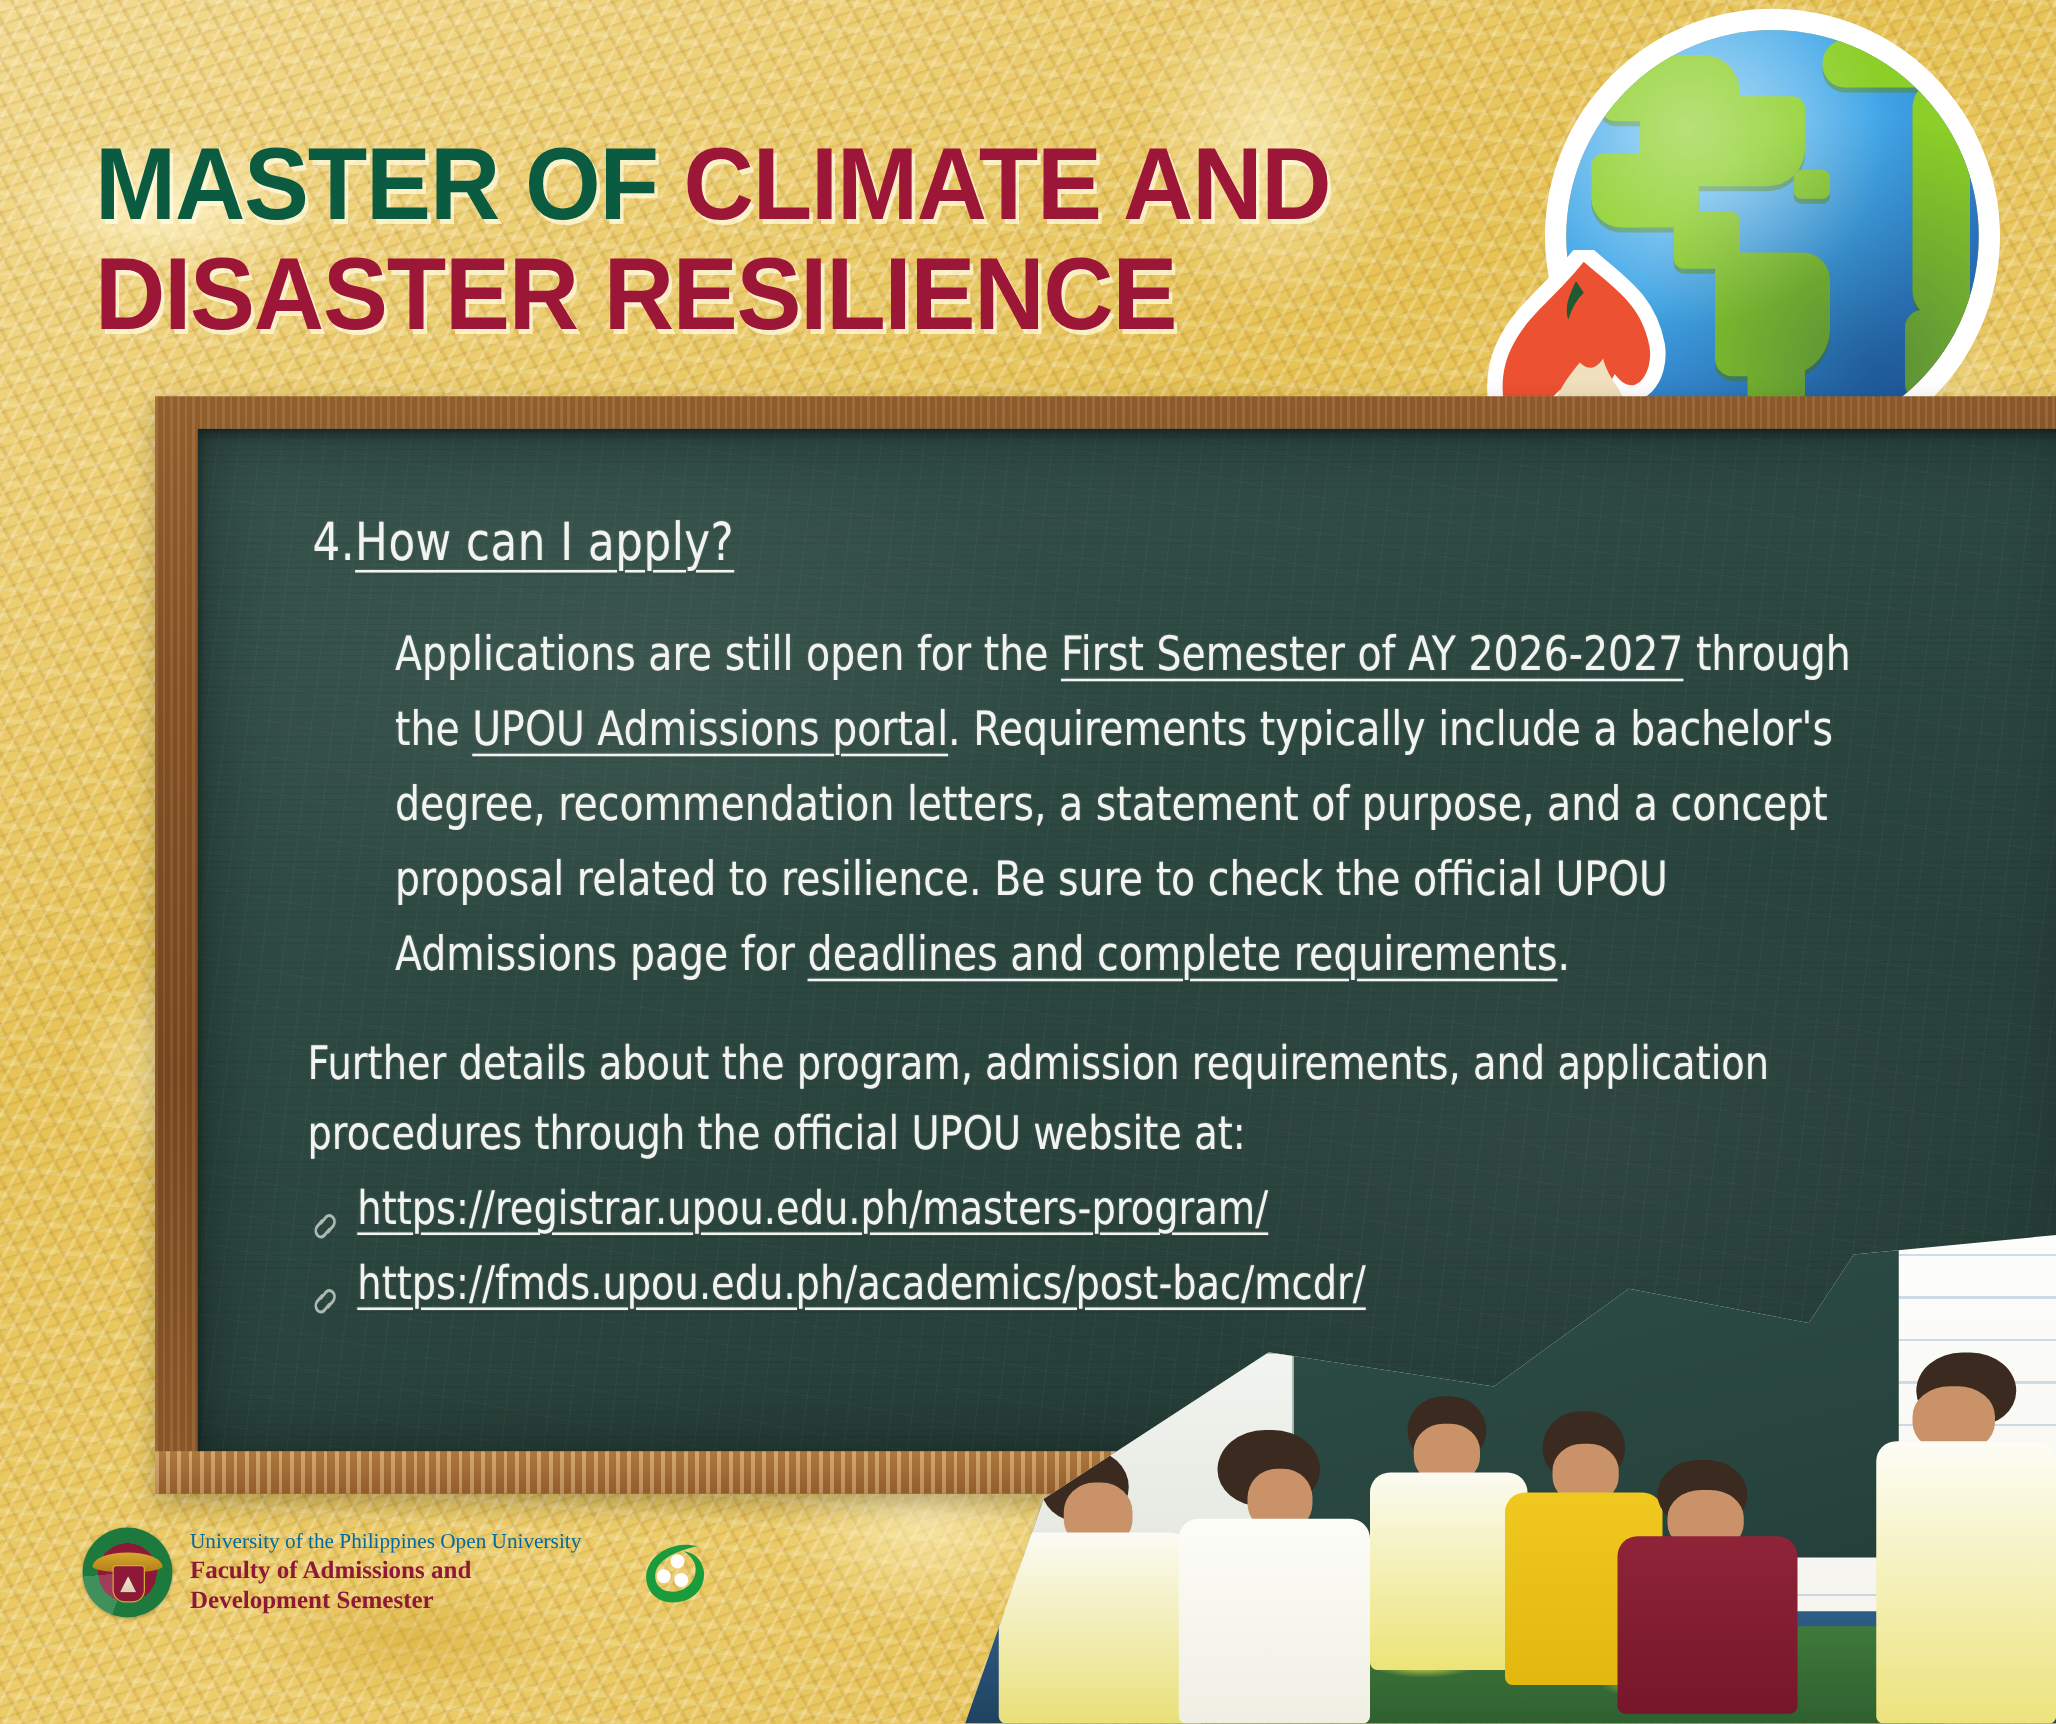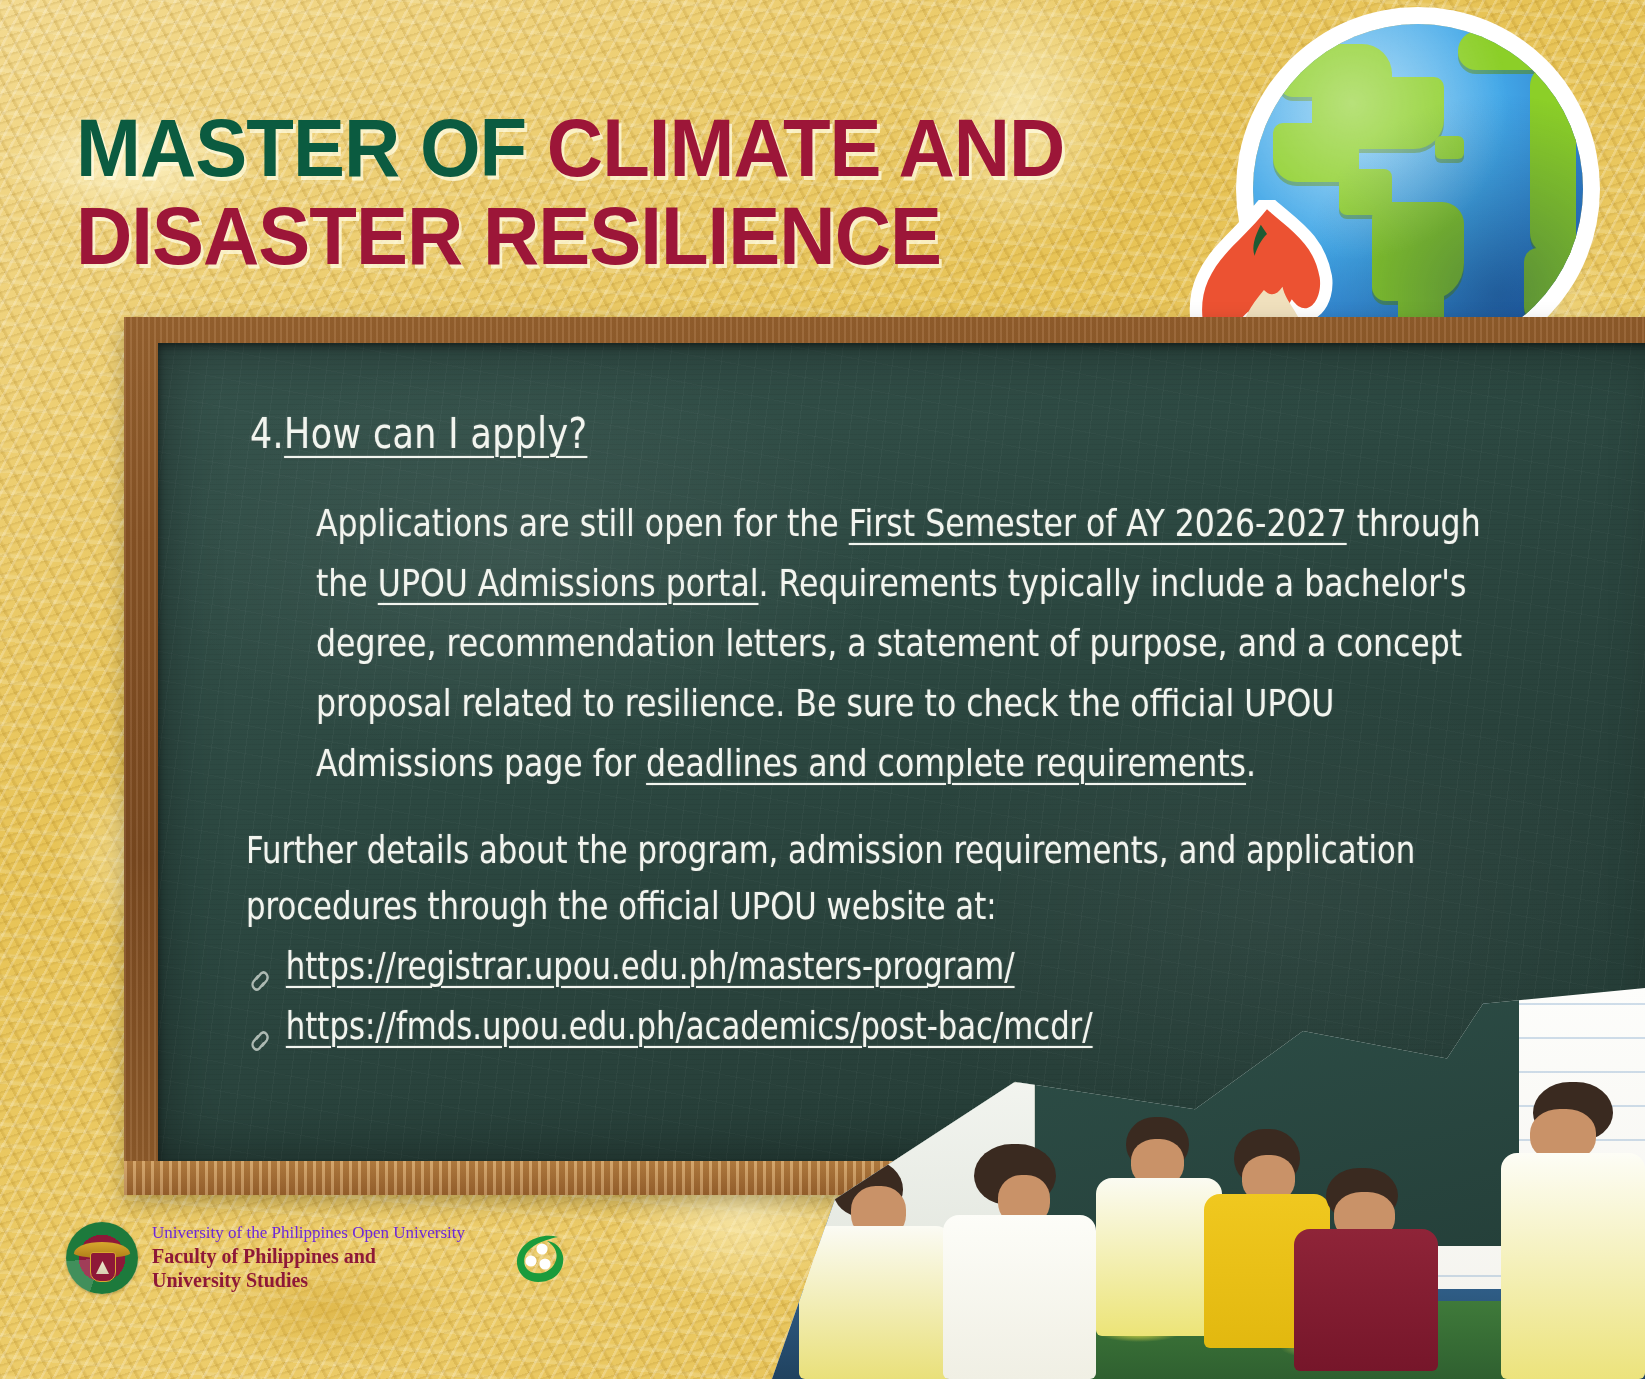--- a/index.html
+++ b/index.html
@@ -172,21 +172,21 @@
     box-shadow:0 1px 3px rgba(0,0,0,.25);}
   #up-seal .ring-txt{position:absolute;inset:0;border-radius:50%;
     background:conic-gradient(from 200deg, rgba(255,255,255,.16) 0 18%, rgba(0,0,0,0) 18% 100%);}
   #up-seal .eagle{position:absolute;left:8px;top:20px;width:56px;height:16px;border-radius:50%/70% 70% 30% 30%;
     background:linear-gradient(#d8a82e,#b07f18);}
   #up-seal .shield{position:absolute;left:24px;top:30px;width:24px;height:28px;
     background:#8e1838;border-radius:3px 3px 10px 10px;border:1px solid #d8a82e;}
   #up-seal .shield::after{content:"";position:absolute;left:5px;top:8px;width:13px;height:13px;
     background:linear-gradient(#efe7cf,#d8cfb2);clip-path:polygon(50% 0,100% 100%,0 100%);}
   #fmds-text{font-family:"Liberation Serif", serif;line-height:1.22;}
-  #fmds-line1{font-size:17px;color:#6d28d9;}
+  #fmds-line1{font-size:17px;color:#0369a1;}
   #fmds-line2,#fmds-line3{font-size:20px;font-weight:700;color:#8e1838;}
   #uprima{display:flex;align-items:center;gap:16px;}
   #uprima-mark{position:relative;width:56px;height:56px;}
   #uprima-text{font-family:"Liberation Sans", sans-serif;line-height:1.05;}
   #uprima-line1{font-size:25px;font-weight:700;color:#2b2b2b;letter-spacing:.2px;transform:scaleX(.95);transform-origin:left;}
   #uprima-line2{font-size:30px;font-weight:700;color:#17a03b;letter-spacing:.2px;transform:scaleX(.95);transform-origin:left;}
 </style>
 </head>
 <body>
 
@@ -308,22 +308,22 @@
 <div id="footer">
 
   <div style="display:flex;align-items:center;gap:14px;">
     <div id="up-seal">
       <div class="ring-txt"></div>
       <div class="eagle"></div>
       <div class="shield"></div>
     </div>
     <div id="fmds-text">
       <div id="fmds-line1">University of the Philippines Open University</div>
-      <div id="fmds-line2">Faculty of Philippines and</div>
-      <div id="fmds-line3">University Studies</div>
+      <div id="fmds-line2">Faculty of Admissions and</div>
+      <div id="fmds-line3">Development Semester</div>
     </div>
   </div>
 
   <div id="uprima">
     <div id="uprima-mark">
       <svg viewBox="0 0 56 56" width="56" height="56">
         <path d="M47 7 C30 2 8 12 6 30 C5 42 14 52 27 52 C44 52 54 40 52 26 C50 17 44 12 36 11 C44 16 47 23 45 30 C42 41 30 46 20 42 C12 38 11 28 17 21 C24 13 37 9 47 7 Z" fill="#1a9b3c"></path>
         <circle cx="31" cy="19" r="5.6" fill="#ffffff"></circle>
         <circle cx="20" cy="31" r="5.6" fill="#ffffff"></circle>
         <circle cx="34" cy="34" r="5.6" fill="#ffffff"></circle>

